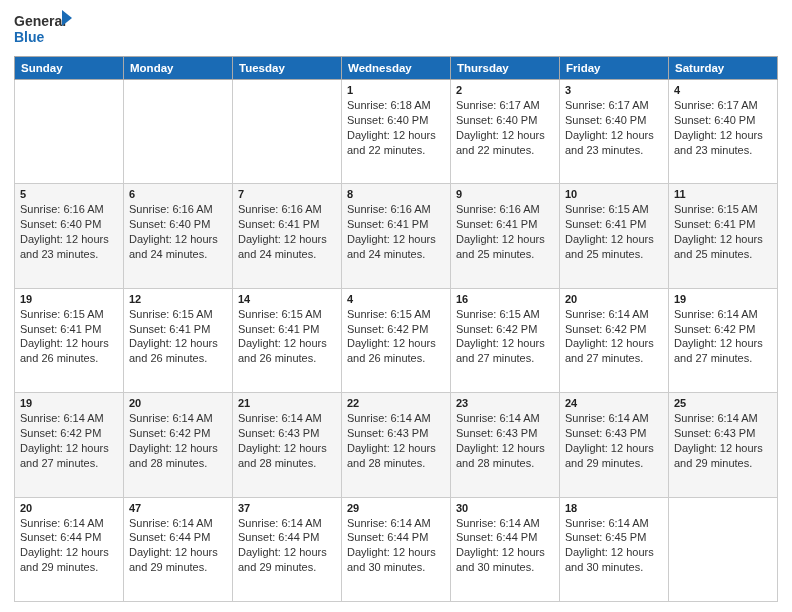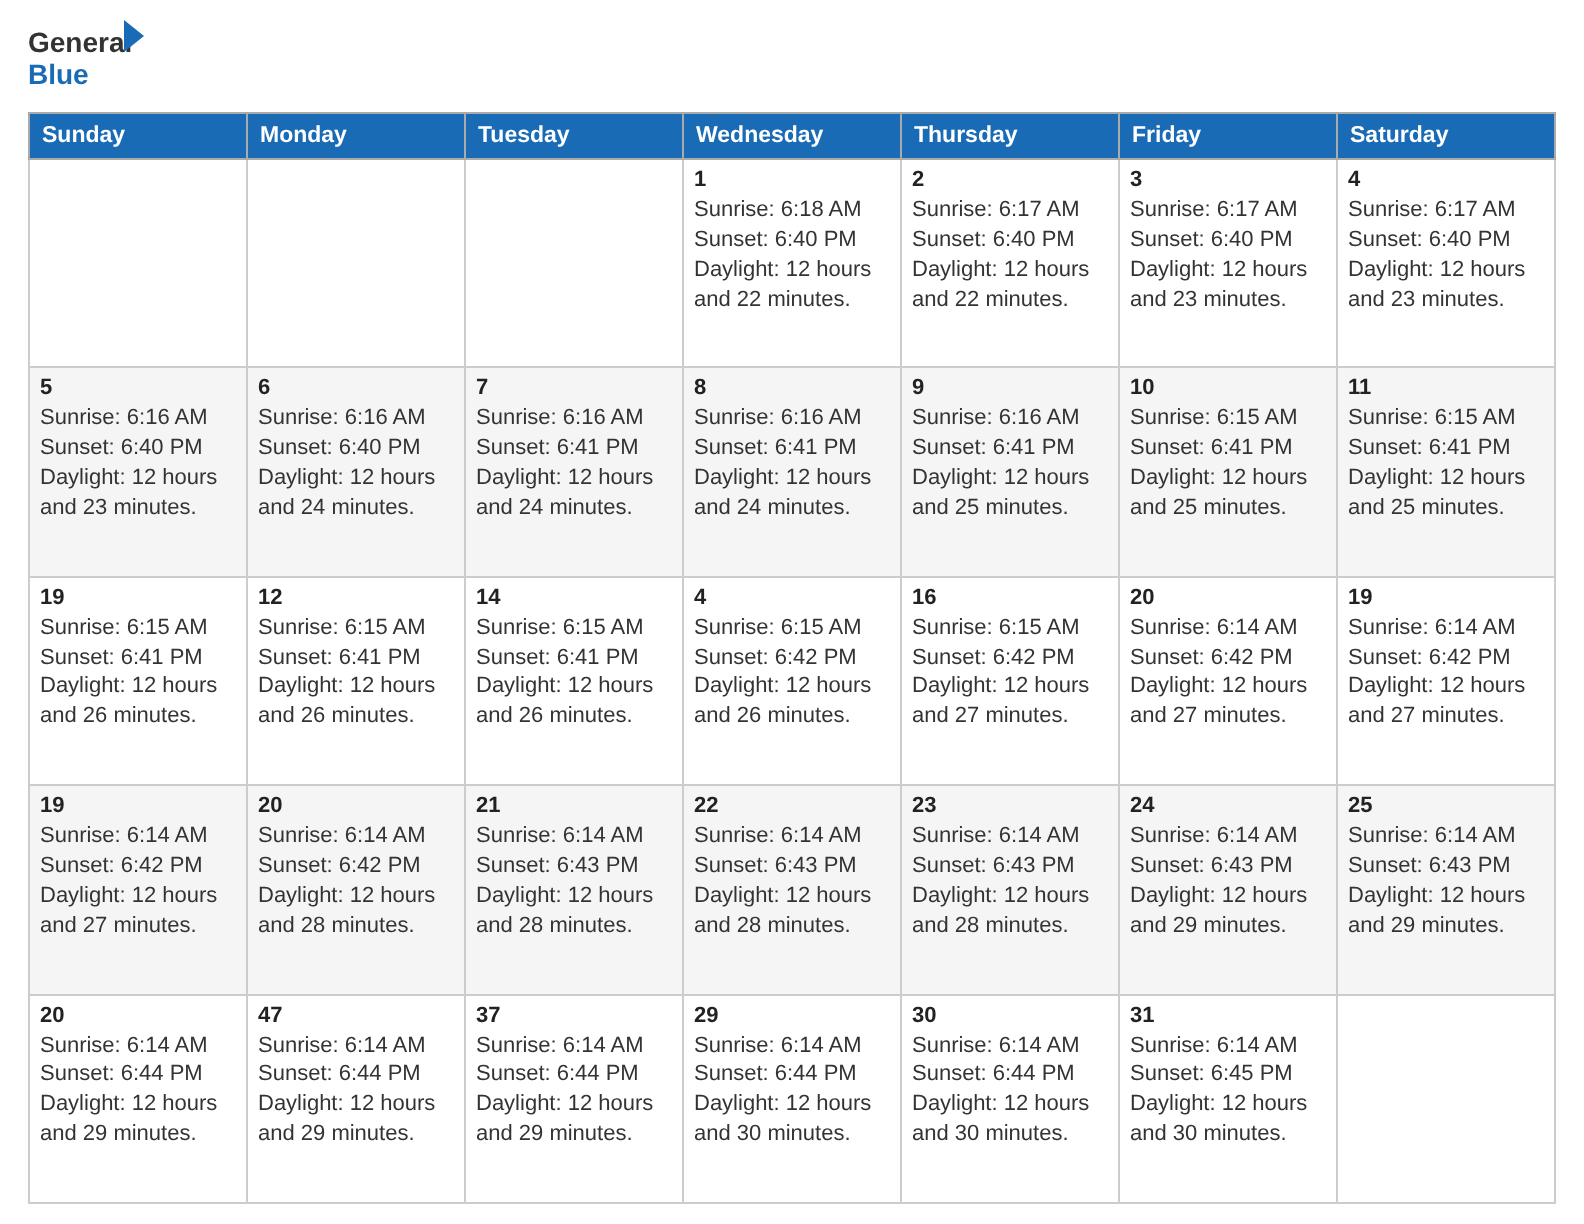--- a/index.html
+++ b/index.html
@@ -243,20 +243,20 @@
           </td>
           <td>
             <span class="day-num">29</span>
             <div class="day-info">Sunrise: 6:14 AM<br>Sunset: 6:44 PM<br>Daylight: 12 hours and 30 minutes.</div>
           </td>
           <td>
             <span class="day-num">30</span>
             <div class="day-info">Sunrise: 6:14 AM<br>Sunset: 6:44 PM<br>Daylight: 12 hours and 30 minutes.</div>
           </td>
           <td>
-            <span class="day-num">31</span>
+            <span class="day-num">18</span>
             <div class="day-info">Sunrise: 6:14 AM<br>Sunset: 6:45 PM<br>Daylight: 12 hours and 30 minutes.</div>
           </td>
           <td class="empty-cell"></td>
         </tr>
       </tbody>
   </table>
 </div>
 
 </body></html>

